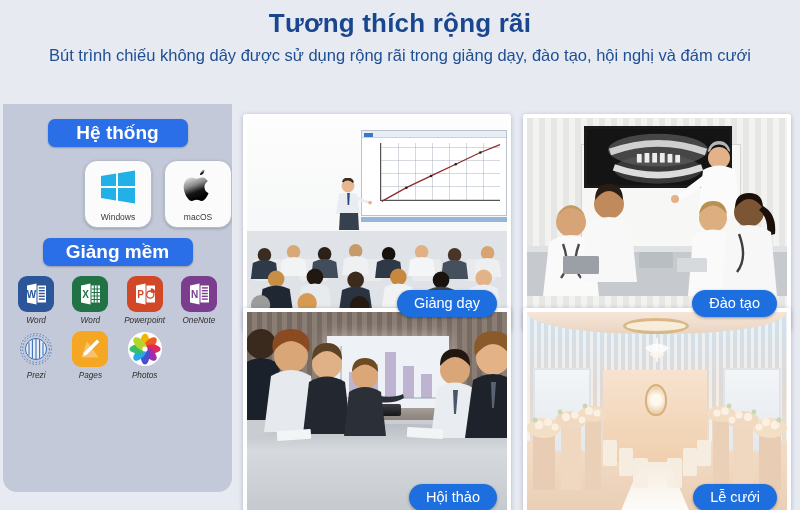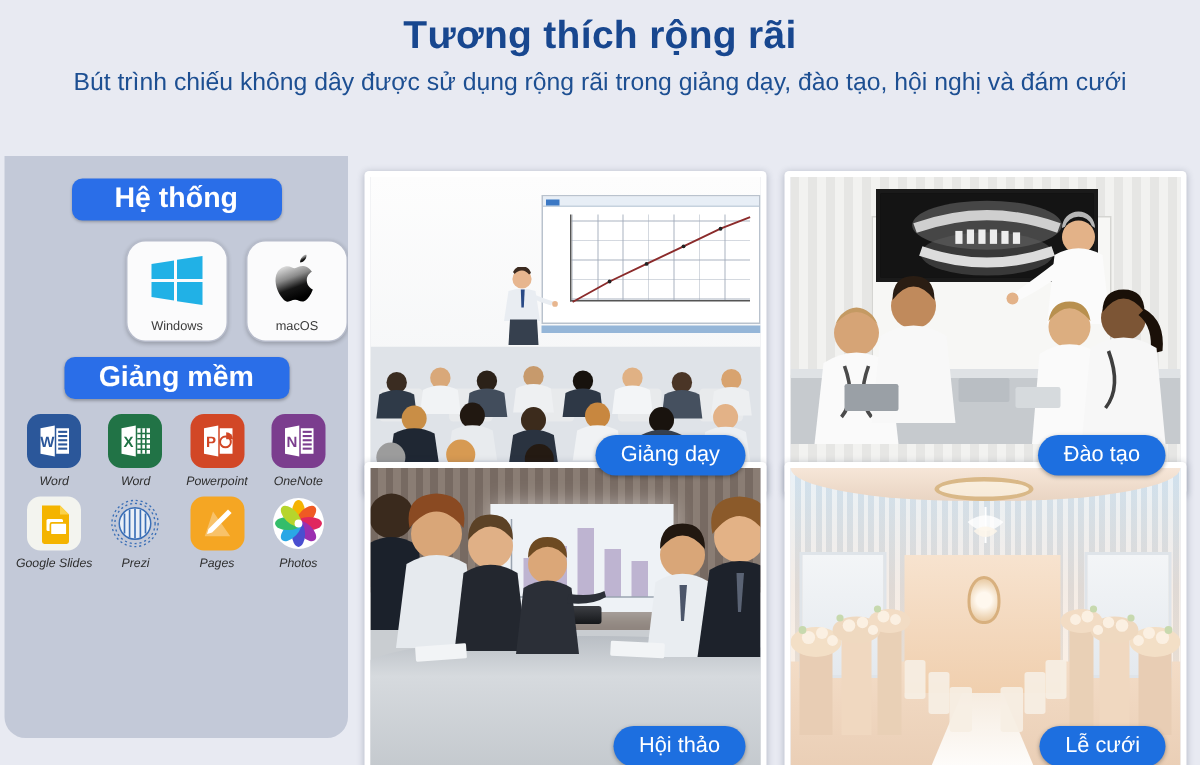--- a/index.html
+++ b/index.html
@@ -405,32 +405,20 @@
               <rect x="21.8" y="20.6" width="6" height="1.4"></rect>
               <rect x="21.8" y="23.4" width="6" height="1.4"></rect>
             </g>
             <text x="14.6" y="23" font-size="10" font-weight="bold" fill="#7b3d8e" text-anchor="middle" font-family="Liberation Sans, sans-serif">N</text>
           </svg>
         </span>
         <span class="app-label">OneNote</span>
       </div>
 
 
-      <div class="app-cell">
-        <span>
-          <svg class="app-icon" viewBox="0 0 38 38">
-            <rect x="1" y="1" width="36" height="36" rx="9" fill="#f3f4ef"></rect>
-            <path d="M11 7 h12 l6 6 v18 a1.6 1.6 0 0 1 -1.6 1.6 h-14.8 A1.6 1.6 0 0 1 11 31 Z" fill="#f4b400"></path>
-            <path d="M23 7 l6 6 h-6 Z" fill="#fbd24a"></path>
-            <rect x="14" y="16" width="11" height="8" rx="1" fill="#ffffff"></rect>
-            <rect x="16.6" y="18.6" width="11" height="8" rx="1" fill="#ffffff" stroke="#f4b400" stroke-width="1.1"></rect>
-          </svg>
-        </span>
-        <span class="app-label">Google Slides</span>
-      </div>
 
       <div class="app-cell">
         <span>
           <svg class="app-icon" viewBox="0 0 38 38">
             <g stroke="#3b6fb6" stroke-width="0.9">
               <circle cx="19" cy="19" r="15.4" fill="none" stroke-dasharray="1.4 1.9"></circle>
               <circle cx="19" cy="19" r="13.4" fill="none" stroke-dasharray="1.4 1.9"></circle>
             </g>
             <circle cx="19" cy="19" r="10.5" fill="#e9eff7" stroke="#3b6fb6" stroke-width="1"></circle>
             <g stroke="#3b6fb6" stroke-width="1.1">

